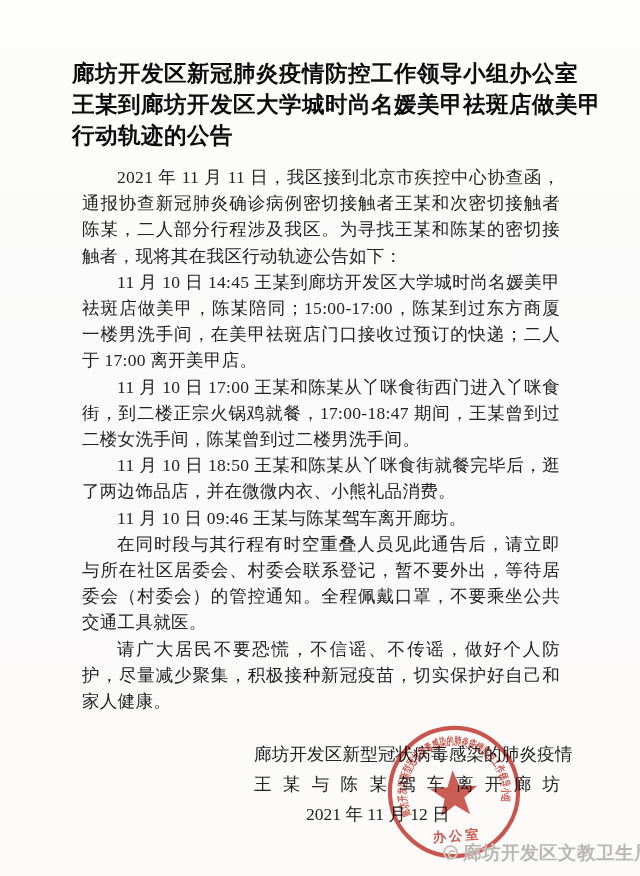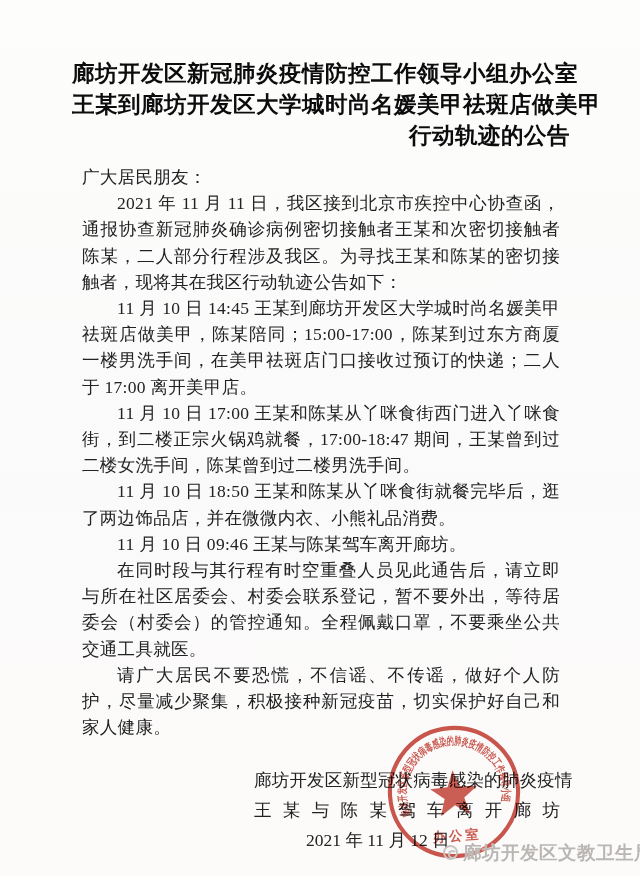--- a/index.html
+++ b/index.html
@@ -10,21 +10,21 @@
     height: 876px;
     margin: 0 auto;
     background: linear-gradient(180deg, #fdfdfc 0%, #fbfafa 55%, #fcfbfa 100%);
     font-family: "Liberation Serif", "DejaVu Serif", serif;
     color: #1c1c1c;
     overflow: hidden;
   }
   .content { padding: 58px 80px 0 82px; }
 
   .doc-title {
-    text-align: right;
+    text-align: left;
     font-weight: 700;
     font-size: 22.5px;
     line-height: 31px;
     letter-spacing: 0.5px;
     color: #0c0c0c;
     margin: 0 -10px 13px -10px;
   }
   .doc-title div { white-space: nowrap; }
 
   .body p {
@@ -101,21 +101,20 @@
 <div class="page">
   <div class="content">
 
     <div class="doc-title">
       <div>廊坊开发区新冠肺炎疫情防控工作领导小组办公室</div>
       <div>王某到廊坊开发区大学城时尚名媛美甲祛斑店做美甲</div>
       <div>行动轨迹的公告</div>
     </div>
 
     <div class="body">
-      <p>广大居民朋友：</p>
       <p class="indent">2021 年 11 月 11 日，我区接到北京市疾控中心协查函，通报协查新冠肺炎确诊病例密切接触者王某和次密切接触者陈某，二人部分行程涉及我区。为寻找王某和陈某的密切接触者，现将其在我区行动轨迹公告如下：</p>
       <p class="indent">11 月 10 日 14:45 王某到廊坊开发区大学城时尚名媛美甲祛斑店做美甲，陈某陪同；15:00-17:00，陈某到过东方商厦一楼男洗手间，在美甲祛斑店门口接收过预订的快递；二人于 17:00 离开美甲店。</p>
       <p class="indent">11 月 10 日 17:00 王某和陈某从丫咪食街西门进入丫咪食街，到二楼正宗火锅鸡就餐，17:00-18:47 期间，王某曾到过二楼女洗手间，陈某曾到过二楼男洗手间。</p>
       <p class="indent">11 月 10 日 18:50 王某和陈某从丫咪食街就餐完毕后，逛了两边饰品店，并在微微内衣、小熊礼品消费。</p>
       <p class="indent">11 月 10 日 09:46 王某与陈某驾车离开廊坊。</p>
       <p class="indent">在同时段与其行程有时空重叠人员见此通告后，请立即与所在社区居委会、村委会联系登记，暂不要外出，等待居委会（村委会）的管控通知。全程佩戴口罩，不要乘坐公共交通工具就医。</p>
       <p class="indent">请广大居民不要恐慌，不信谣、不传谣，做好个人防护，尽量减少聚集，积极接种新冠疫苗，切实保护好自己和家人健康。</p>
     </div>
 
     <div class="signature">

